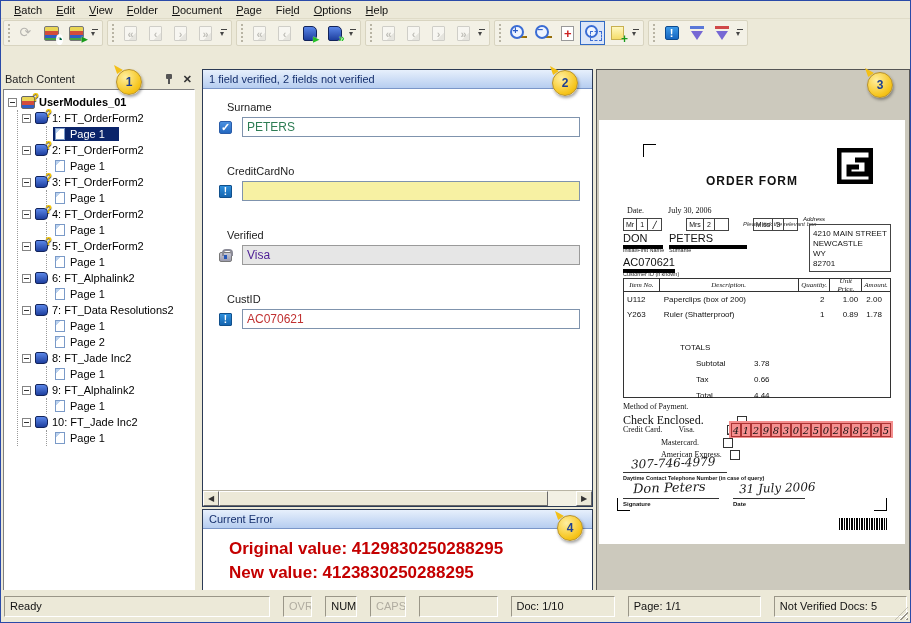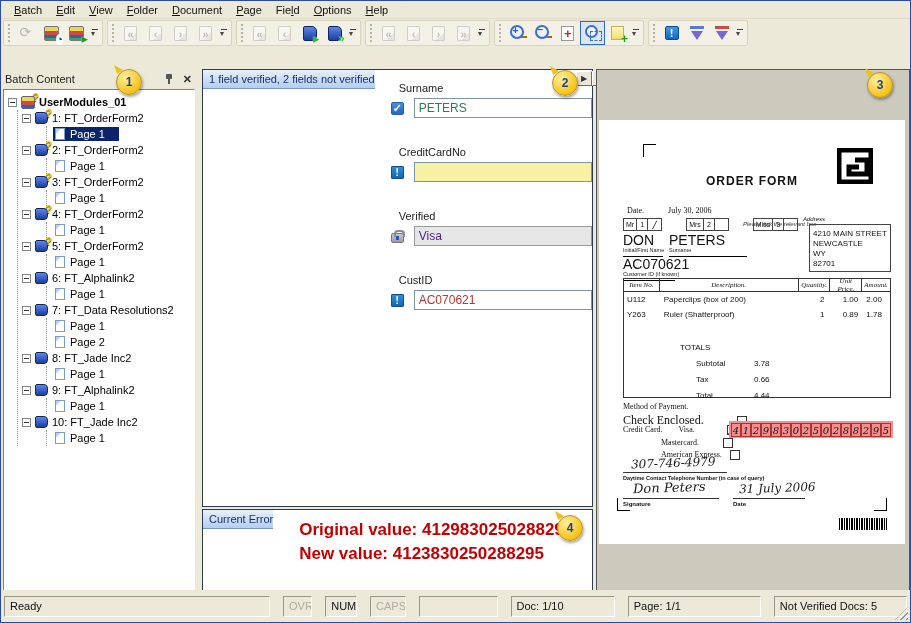--- a/index.html
+++ b/index.html
@@ -126,21 +126,21 @@
   .page-sm { width:10px; height:12px; min-width:10px; margin-right:5px;
       background:linear-gradient(315deg,#fff 0 75%,#bcd2ee 76%); border:1px solid #7a9ac8; }
   .tree-root-label { font-weight:bold; }
   .tree-docs { margin-left:9px; border-left:1px dotted #9a9a9a; padding-left:4px; }
   .tree-pages { margin-left:24px; border-left:1px dotted #9a9a9a; padding-left:6px; }
   .pbox { display:flex; align-items:center; padding:1px 14px 1px 2px; }
   .prow.selected .pbox { background:#0a246a; color:#fff; }
 
   
   .mid-col { width:391px; margin-left:4px; display:flex; flex-direction:column; }
-  .panel { border:1px solid #2b3a55; background:#fff; display:flex; flex-direction:row; }
+  .panel { border:1px solid #2b3a55; background:#fff; display:flex; flex-direction:column; }
   .field-panel { height:438px; }
   .panel-header { height:19px; background:linear-gradient(180deg,#e7f0fc,#b6cdf0);
       border-bottom:1px solid #7a96c8; font-size:11px; color:#16306e; padding:3px 0 0 6px; }
   .field-list { flex:1; padding:12px 0 0 16px; overflow:hidden; }
   .frow { margin-bottom:28px; }
   .flabel { font-size:11px; color:#222; margin:0 0 4px 8px; }
   .finrow { display:flex; align-items:center; gap:10px; }
   .fic { width:13px; height:13px; min-width:13px; position:relative; }
   .fic-checkbox-checked { background:linear-gradient(180deg,#4a90e0,#2468c0); border:1px solid #2a5ca8; border-radius:2px; }
   .fic-checkbox-checked::after { content:"\2713"; position:absolute; left:1px; top:-1px; color:#fff; font:bold 11px/13px "Liberation Sans",sans-serif; }
@@ -183,21 +183,21 @@
   .of-date { position:absolute; left:28px; top:86px; font-size:8px; font-family:"Liberation Serif",serif; }
   .of-date .dv { margin-left:22px; }
   .sal-row { position:absolute; left:24px; top:98px; display:flex; gap:24px; }
   .sal { display:flex; border:1px solid #444; height:13px; }
   .sal span { display:block; border-right:1px solid #444; padding:0 2px; font-size:7px; line-height:12px; min-width:11px; text-align:center; }
   .sal span:last-child { border-right:none; width:13px; font-family:"DejaVu Serif",serif; font-style:italic; font-size:10px; }
   .sal-note { position:absolute; left:144px; top:101px; font-size:6px; font-style:italic; color:#333; }
   .addr-label { position:absolute; left:204px; top:96px; font-size:6px; font-style:italic; }
   .addr-box { position:absolute; left:210px; top:104px; width:82px; height:48px; border:1px solid #444;
       padding:4px 3px; font-size:8px; line-height:10px; }
-  .wline { position:absolute; border-bottom:1px solid #000000; font-size:14px; padding-bottom:8px; }
+  .wline { position:absolute; border-bottom:4px solid #000000; font-size:11px; padding-bottom:1px; }
   .wl-cap { position:absolute; font-size:5.5px; color:#222; }
   .ftable { position:absolute; left:24px; top:158px; width:268px; height:120px; border:1px solid #333; font-size:8px; }
   .ftable .hdr { display:flex; border-bottom:1px solid #333; font-family:"Liberation Serif",serif;
       font-style:italic; font-size:7px; height:13px; align-items:center; }
   .ftable .hdr span { border-right:1px solid #333; height:100%; display:flex; align-items:center; justify-content:center; }
   .ftable .hdr span:last-child { border-right:none; }
   .ftable .rw { display:flex; height:15px; align-items:center; }
   .c0 { width:36px; padding-left:3px; } .c1 { width:140px; padding-left:4px; }
   .c2 { width:32px; text-align:right; padding-right:6px; } .c3 { width:32px; text-align:right; padding-right:4px; }
   .c4 { width:28px; text-align:center; padding-right:4px; }

